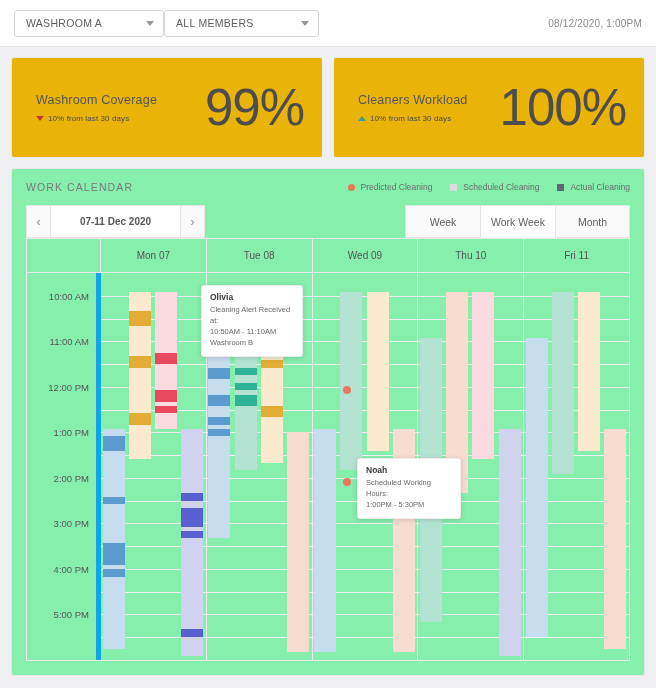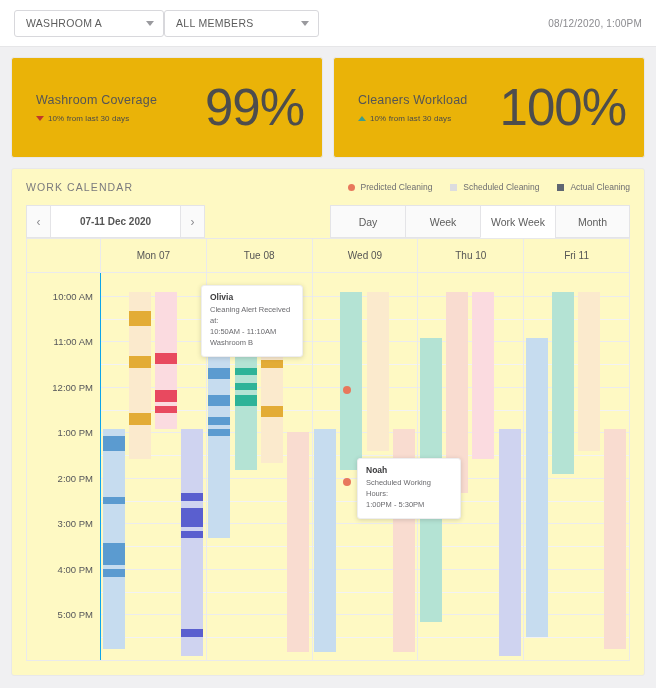--- a/index.html
+++ b/index.html
@@ -74,21 +74,21 @@
     border-bottom:5px solid #3f9e8c;
   }
   .kpi-value{
     margin-left:auto;
     font-size:51px;font-weight:300;color:#4d4d4d;
     line-height:1;letter-spacing:-1px;
   }
   
   .panel{
     margin:10px 11px 0 11px;
-    background:#fef9c3;border:1px solid #e8e8ea;border-radius:3px;
+    background:#86efac;border:1px solid #e8e8ea;border-radius:3px;
     height:508px;box-sizing:border-box;
     display:flex;flex-direction:column;
   }
   .panel-head{
     height:36px;display:flex;align-items:center;
     padding:0 14px;box-sizing:border-box;
   }
   .panel-title{font-size:10.5px;letter-spacing:1.1px;color:#7a7a7e;}
   .legend{margin-left:auto;display:flex;align-items:center;gap:18px;}
   .lg{display:flex;align-items:center;gap:6px;font-size:8.5px;color:#6d6d71;}
@@ -132,21 +132,21 @@
   .dh-gutter{width:74px;border-right:1px solid #eaeaec;box-sizing:border-box;}
   .dh-cell{
     flex:1;border-right:1px solid #eaeaec;
     display:flex;align-items:center;justify-content:center;
     font-size:10px;color:#555;box-sizing:border-box;
   }
   .dh-cell:last-child{border-right:none;}
   
   .body{flex:1;display:flex;position:relative;}
   .gutter{
-    width:74px;border-right:1px solid #0ea5e9;
+    width:74px;border-right:5px solid #0ea5e9;
     position:relative;box-sizing:border-box;flex:0 0 74px;
   }
   .tlabel{
     position:absolute;right:7px;font-size:9.5px;color:#55565a;
     transform:translateY(-50%);white-space:nowrap;
   }
   .cols{flex:1;display:flex;position:relative;}
   .daycol{
     flex:1;border-right:1px solid #eaeaec;
     position:relative;box-sizing:border-box;
@@ -233,21 +233,20 @@
     </div>
   </div>
 
   <div class="toolbar">
     <div class="navgroup">
       <div class="nav-btn">‹</div>
       <div class="nav-label">07-11 Dec 2020</div>
       <div class="nav-btn">›</div>
     </div>
     <div class="views">
-      <div class="view-btn">Day</div>
       <div class="view-btn">Week</div>
       <div class="view-btn active">Work Week</div>
       <div class="view-btn">Month</div>
     </div>
   </div>
 
   <div class="cal">
     <div class="dayhead">
       <div class="dh-gutter"></div>
       <div class="dh-cell">Mon 07</div>

